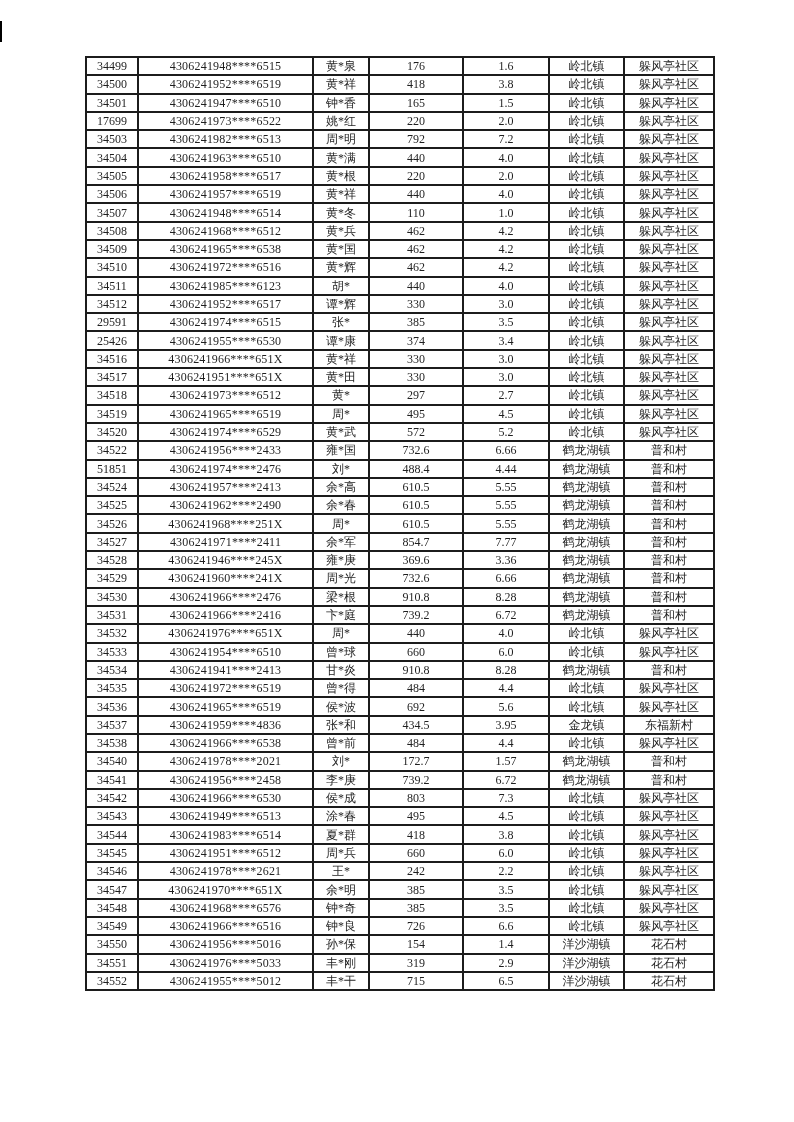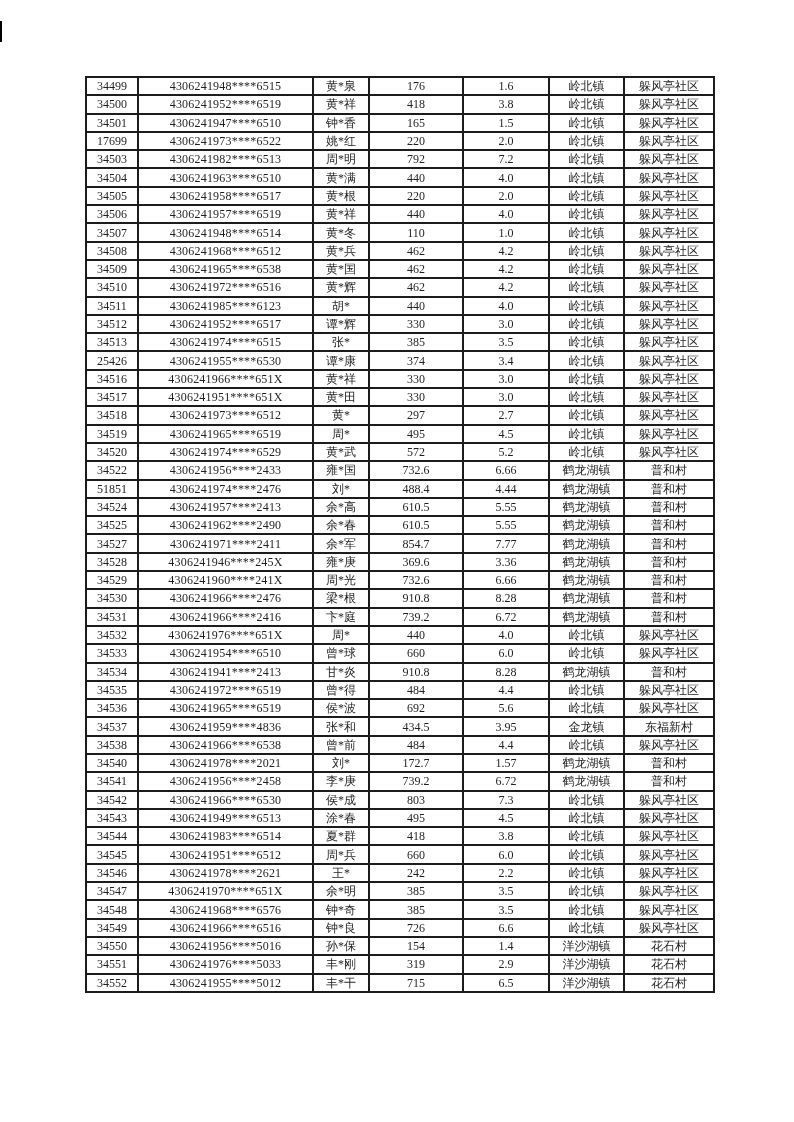--- a/index.html
+++ b/index.html
@@ -19,21 +19,21 @@
     position: absolute;
     left: 0;
     top: 21px;
     width: 2px;
     height: 21px;
     background: #000000;
   }
   table.roster {
     position: absolute;
     left: 85px;
-    top: 76px;
+    top: 56px;
     width: 628px;
     border-collapse: collapse;
     table-layout: fixed;
   }
   table.roster td {
     border: 2px solid #1c1c1c;
     height: 16.3px;
     padding: 0 2px;
     font-size: 12px;
     line-height: 16px;
@@ -189,21 +189,21 @@
       <tr>
         <td class="c0">34512</td>
         <td class="c1">4306241952****6517</td>
         <td class="c2">谭*辉</td>
         <td class="c3">330</td>
         <td class="c4">3.0</td>
         <td class="c5">岭北镇</td>
         <td class="c6">躲风亭社区</td>
       </tr>
       <tr>
-        <td class="c0">34513</td>
+        <td class="c0">29591</td>
         <td class="c1">4306241974****6515</td>
         <td class="c2">张*</td>
         <td class="c3">385</td>
         <td class="c4">3.5</td>
         <td class="c5">岭北镇</td>
         <td class="c6">躲风亭社区</td>
       </tr>
       <tr>
         <td class="c0">25426</td>
         <td class="c1">4306241955****6530</td>
@@ -282,20 +282,29 @@
         <td class="c2">余*高</td>
         <td class="c3">610.5</td>
         <td class="c4">5.55</td>
         <td class="c5">鹤龙湖镇</td>
         <td class="c6">普和村</td>
       </tr>
       <tr>
         <td class="c0">34525</td>
         <td class="c1">4306241962****2490</td>
         <td class="c2">余*春</td>
+        <td class="c3">610.5</td>
+        <td class="c4">5.55</td>
+        <td class="c5">鹤龙湖镇</td>
+        <td class="c6">普和村</td>
+      </tr>
+      <tr>
+        <td class="c0">34526</td>
+        <td class="c1">4306241968****251X</td>
+        <td class="c2">周*</td>
         <td class="c3">610.5</td>
         <td class="c4">5.55</td>
         <td class="c5">鹤龙湖镇</td>
         <td class="c6">普和村</td>
       </tr>
       <tr>
         <td class="c0">34527</td>
         <td class="c1">4306241971****2411</td>
         <td class="c2">余*军</td>
         <td class="c3">854.7</td>

